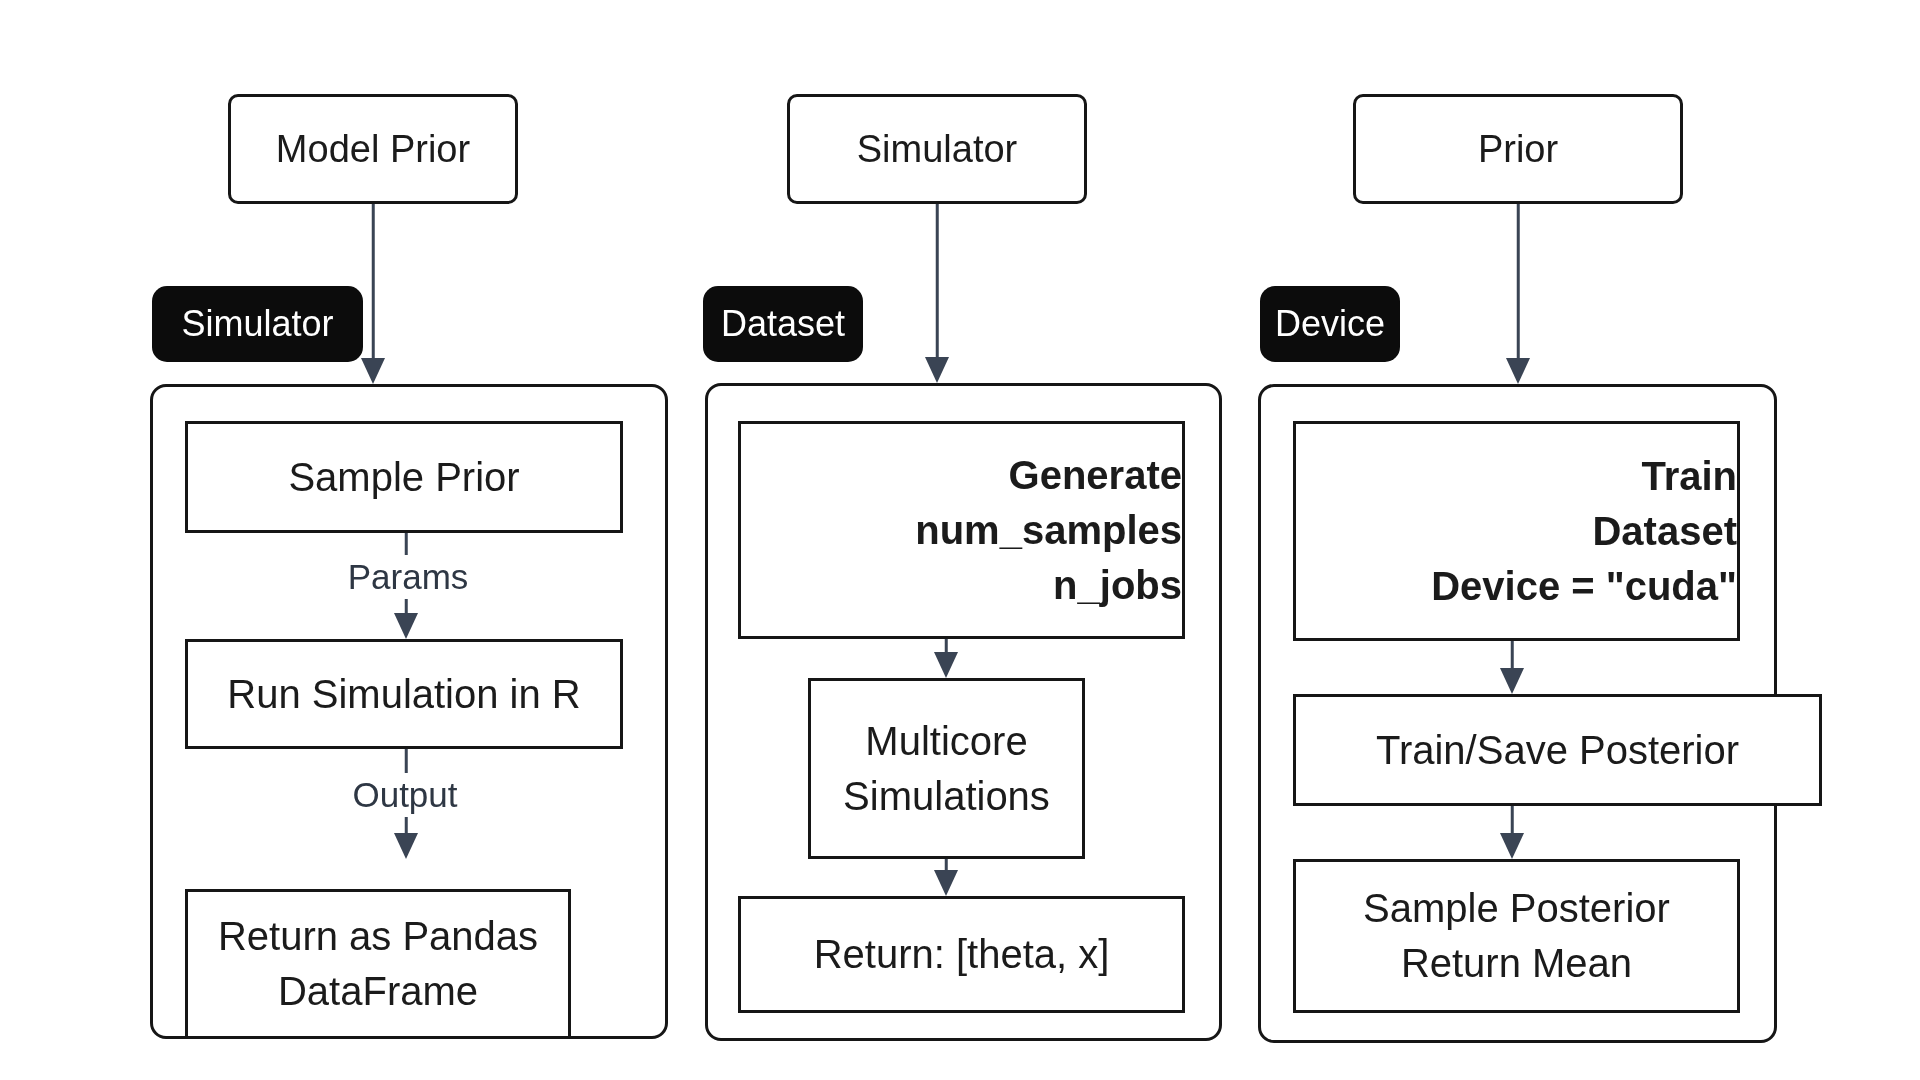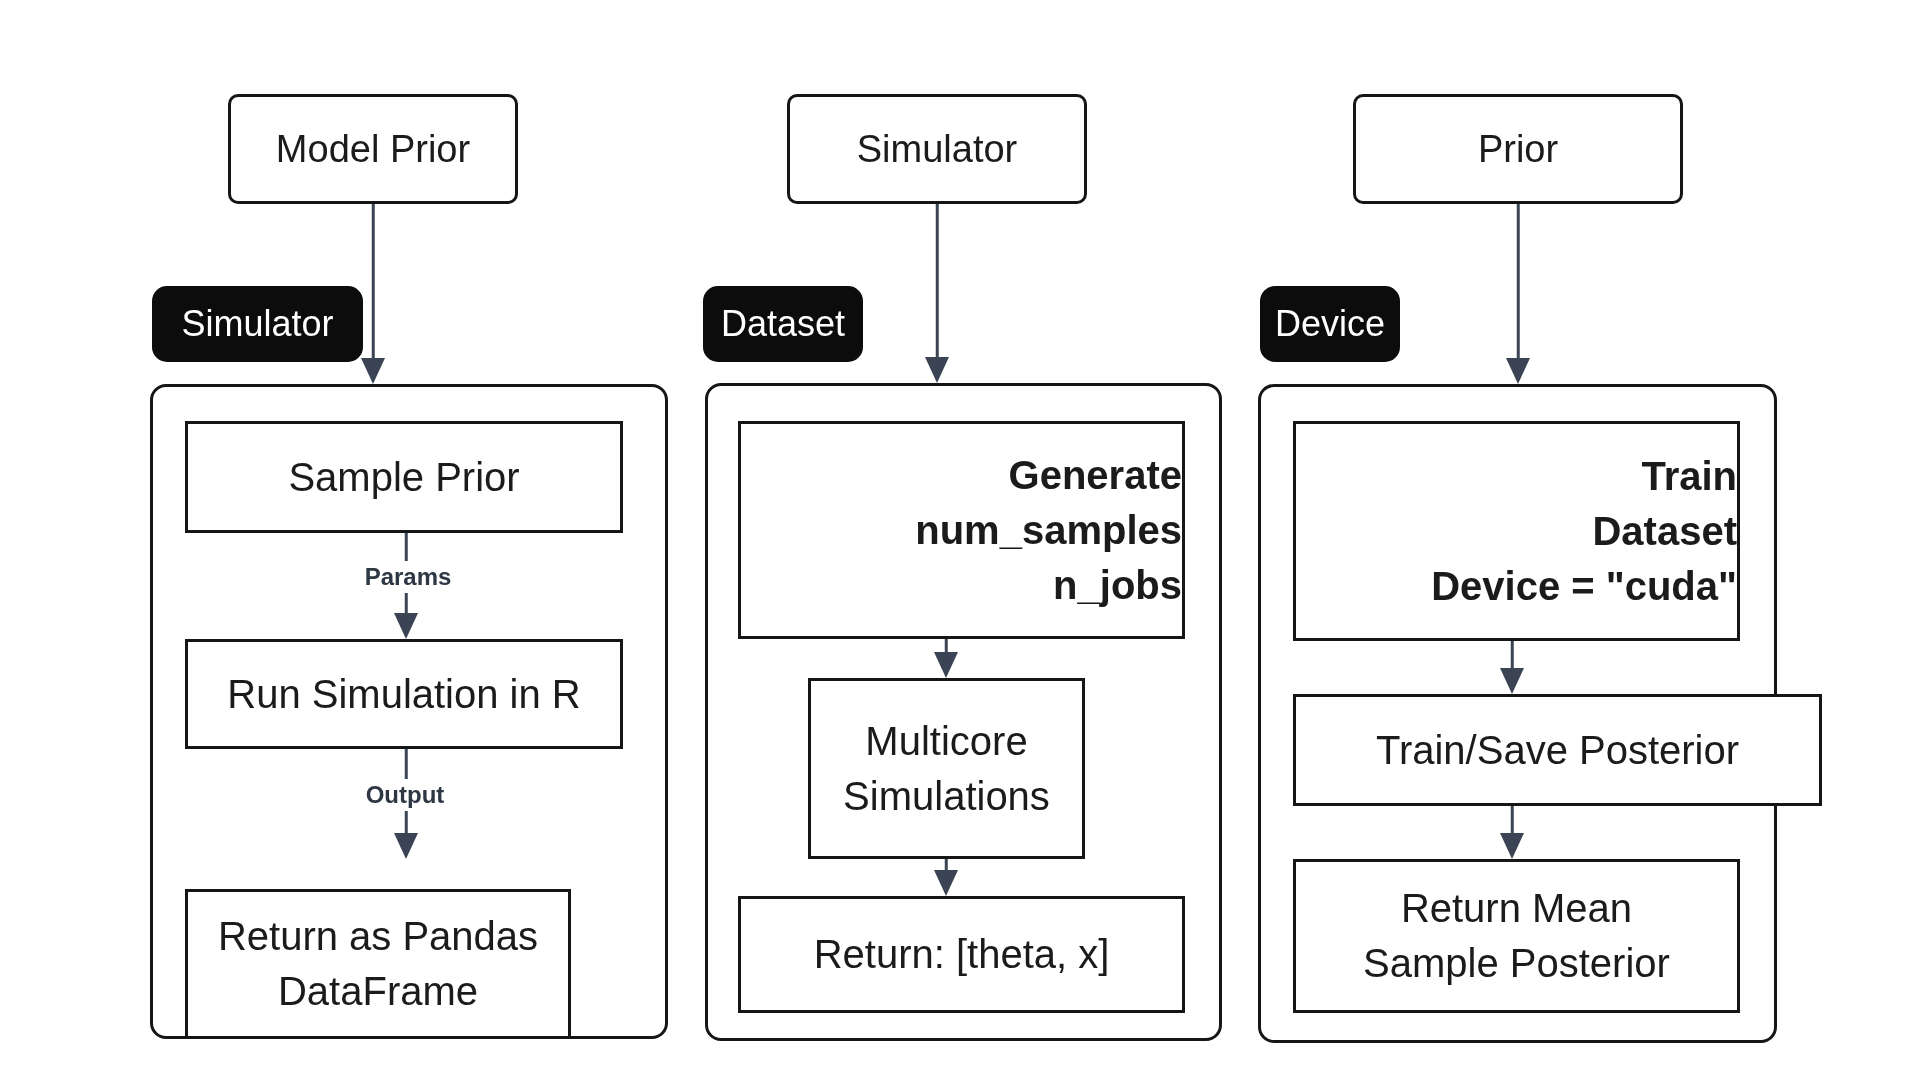--- a/index.html
+++ b/index.html
@@ -94,22 +94,22 @@
     width:0;height:0;
     border-left:12px solid transparent;
     border-right:12px solid transparent;
     border-top:26px solid var(--arrow);
   }
   .edge-label{
     position:absolute;
     transform:translate(-50%,-50%);
     background:var(--fill);
     padding:2px 10px;
-    font-weight:700;
-    font-size:24px;
+    font-weight:400;
+    font-size:35px;
     color:var(--label);
     z-index:4;
     white-space:pre;
   }
 </style>
 </head>
 <body>
 
 <div id="canvas">
 
@@ -224,17 +224,17 @@
   <div class="box" style="left:1293px;top:658px;width:529px;height:112px">
     <span class="ln">Train/Save Posterior</span>
   </div>
 
   <div class="varrow" style="left:1512px;top:770px;height:53px">
     <i class="line"></i>
     <i class="head"></i>
   </div>
 
   <div class="box" style="left:1293px;top:823px;width:447px;height:154px">
+    <span class="ln">Sample Posterior</span>
     <span class="ln">Return Mean</span>
-    <span class="ln">Sample Posterior</span>
   </div>
 
 </div>
 
 </body></html>

